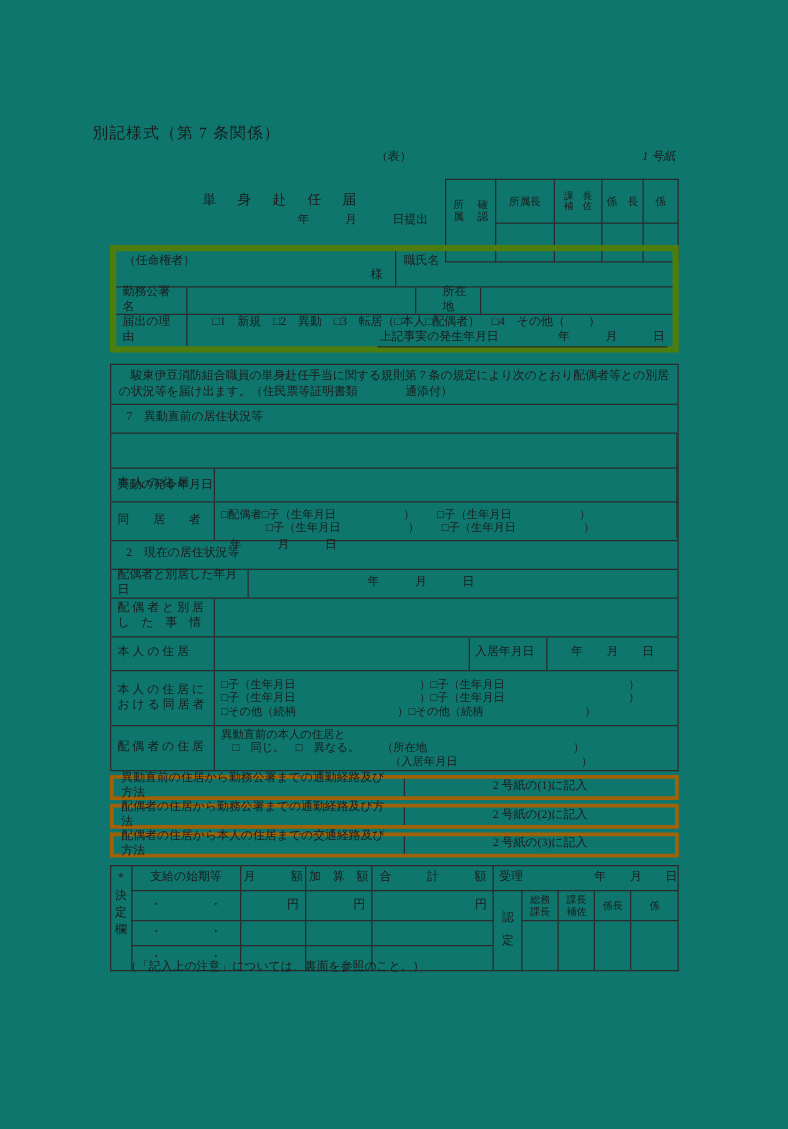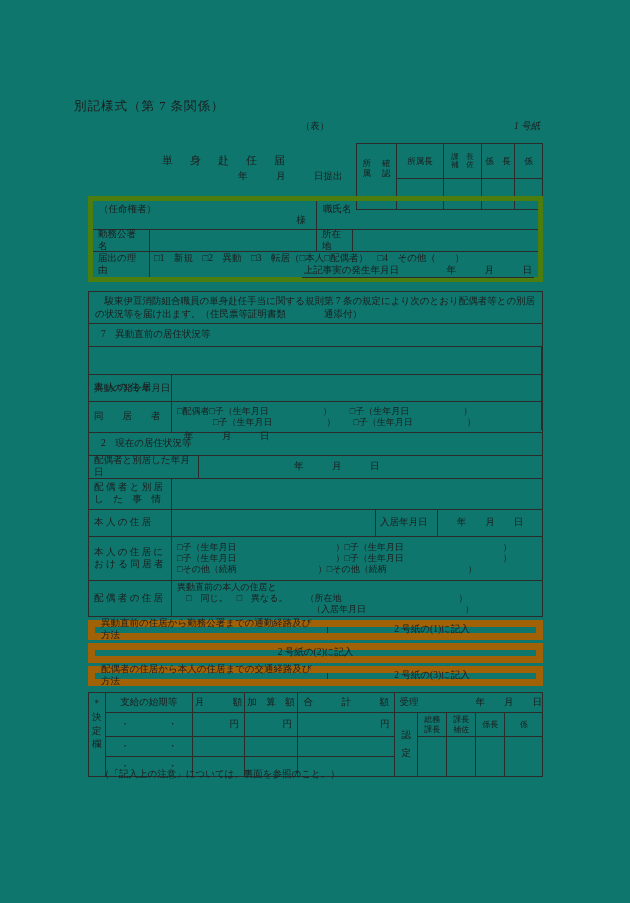--- a/index.html
+++ b/index.html
@@ -32,21 +32,21 @@
   .approval .small2 { font-size:7.5px; line-height:1.15; }
 
   
   .main { position:absolute; left:88px; top:196px; width:455px; }
   .row { display:flex; align-items:stretch; }
   .lbl { border-right:1px solid #2b2b2b; display:flex; align-items:center; padding:1px 5px; white-space:pre-line; flex:0 0 auto; }
   .val { flex:1 1 auto; display:flex; align-items:center; padding:1px 5px; white-space:pre-line; }
 
   
   .block1 { border:5px solid #4d7c0f; }
-  .block1 .row + .row { border-top:1px solid #2b2b2b; }
+  .block1 .row + .row { border-top:1px solid #2b2b2b;gap:16px; }
   .r-a { height:28px; }
   .r-a .left { flex:0 0 224px; border-right:1px solid #2b2b2b; position:relative; padding:3px 6px; }
   .r-a .sama { position:absolute; right:10px; bottom:2px; }
   .r-a .right { flex:1; padding:3px 6px; }
   .r-b { height:22px; }
   .w57  { flex:0 0 57px; }
   .w167 { flex:0 0 167px; border-right:1px solid #2b2b2b; }
   .w36  { flex:0 0 36px; }
   .r-c { height:26px; }
   .r-c .content { flex:1; padding:1px 4px; display:flex; flex-direction:column; justify-content:space-between; }
@@ -62,21 +62,21 @@
   .w83  { flex:0 0 83px; }
   .w110 { flex:0 0 110px; }
   .h28 { height:28px;flex-direction:column; } .h27 { height:27px; } .h31 { height:31px; } .h23 { height:23px; } .h44 { height:44px; } .h36 { height:36px; }
   .small { font-size:9px; }
   .movein-lbl { flex:0 0 63px; border-left:1px solid #2b2b2b; border-right:1px solid #2b2b2b; display:flex; align-items:center; padding:1px 4px; }
   .movein-val { flex:0 0 104px; display:flex; align-items:center; justify-content:center; white-space:pre; }
   .blankfill { flex:1 1 auto; }
   .datepad { padding-left:95px; }
 
   
-  .route { border:7px solid #a16207; margin-top:3px; height:20px; }
+  .route { border:3px solid #a16207; margin-top:3px; height:20px; }
   .route .lbl { flex:0 0 233px; padding:1px 6px; }
   .route .val { justify-content:center; }
 
   
   .decision { display:flex; margin-top:6px; }
   .dec-side { width:17px; border:1px solid #2b2b2b; border-right:none; display:flex; flex-direction:column; align-items:center; justify-content:flex-start; padding-top:4px; white-space:pre-line; line-height:1.45; }
   .dec-table { border-collapse:collapse; table-layout:fixed; }
   .dec-table td { border:1px solid #2b2b2b; vertical-align:middle; text-align:center; white-space:pre; overflow:hidden; }
   .dec-table .hdr td { height:20px; }
   .dec-table .r1 td { height:24px; }
@@ -216,20 +216,21 @@
 　□　同じ。　□　異なる。　　（所在地　　　　　　　　　　　　　）
 　　　　　　　　　　　　　　　（入居年月日　　　　　　　　　　　）</div>
       </div>
     </div>
 
     <div class="route row">
       <div class="lbl">異動直前の住居から勤務公署までの通勤経路及び方法</div>
       <div class="val">2 号紙の(1)に記入</div>
     </div>
     <div class="route row">
+      <div class="lbl">配偶者の住居から勤務公署までの通勤経路及び方法</div>
       <div class="val">2 号紙の(2)に記入</div>
     </div>
     <div class="route row">
       <div class="lbl">配偶者の住居から本人の住居までの交通経路及び方法</div>
       <div class="val">2 号紙の(3)に記入</div>
     </div>
 
     <div class="decision">
       <div class="dec-side">＊
 決

